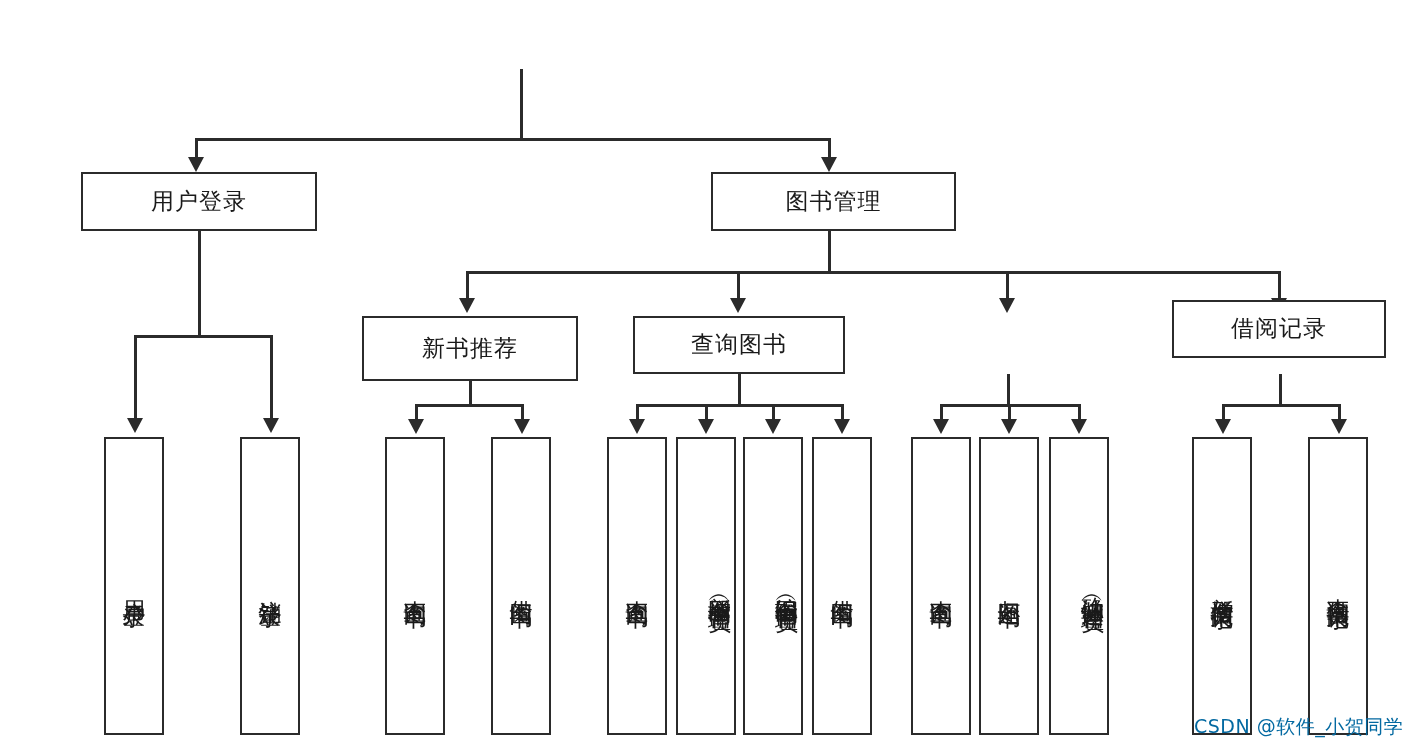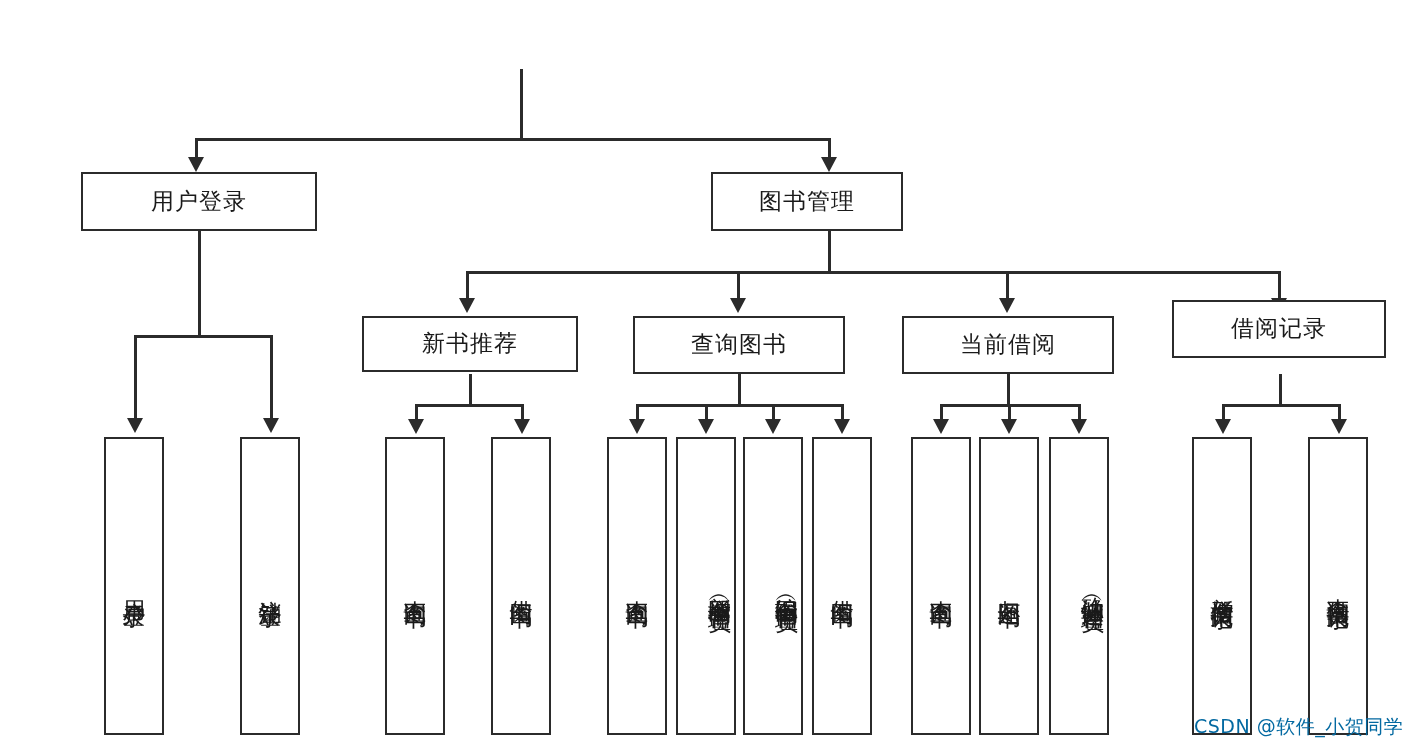--- a/index.html
+++ b/index.html
@@ -135,32 +135,29 @@
   <div class="edge edge-h" style="left:1222px; top:404px; width:118px;"></div>
   <div class="edge edge-v" style="left:1222px; top:404px; height:18px;"></div>
   <div class="arrow" style="left:1215px; top:419px;"></div>
   <div class="edge edge-v" style="left:1338px; top:404px; height:18px;"></div>
   <div class="arrow" style="left:1331px; top:419px;"></div>
 
 
   <div class="node node-h" style="left:81px; top:172px; width:236px; height:59px;">
     <span>用户登录</span>
   </div>
-  <div class="node node-h" style="left:711px; top:172px; width:192px; height:59px;">
+  <div class="node node-h" style="left:711px; top:172px; width:245px; height:59px;">
     <span>图书管理</span>
   </div>
 
-  <div class="node node-h" style="left:362px; top:316px; width:216px; height:56px;">
+  <div class="node node-h" style="left:362px; top:316px; width:216px; height:65px;">
     <span>新书推荐</span>
   </div>
   <div class="node node-h" style="left:633px; top:316px; width:212px; height:58px;">
     <span>查询图书</span>
-  </div>
-  <div class="node node-h" style="left:902px; top:316px; width:212px; height:58px;">
-    <span>当前借阅</span>
   </div>
   <div class="node node-h" style="left:1172px; top:300px; width:214px; height:58px;">
     <span>借阅记录</span>
   </div>
 
   <div class="node node-v center-v" style="left:104px; top:437px; width:60px; height:298px;">
     <span>用户登录</span>
   </div>
   <div class="node node-v center-v" style="left:240px; top:437px; width:60px; height:298px;">
     <span>注销登录</span>

